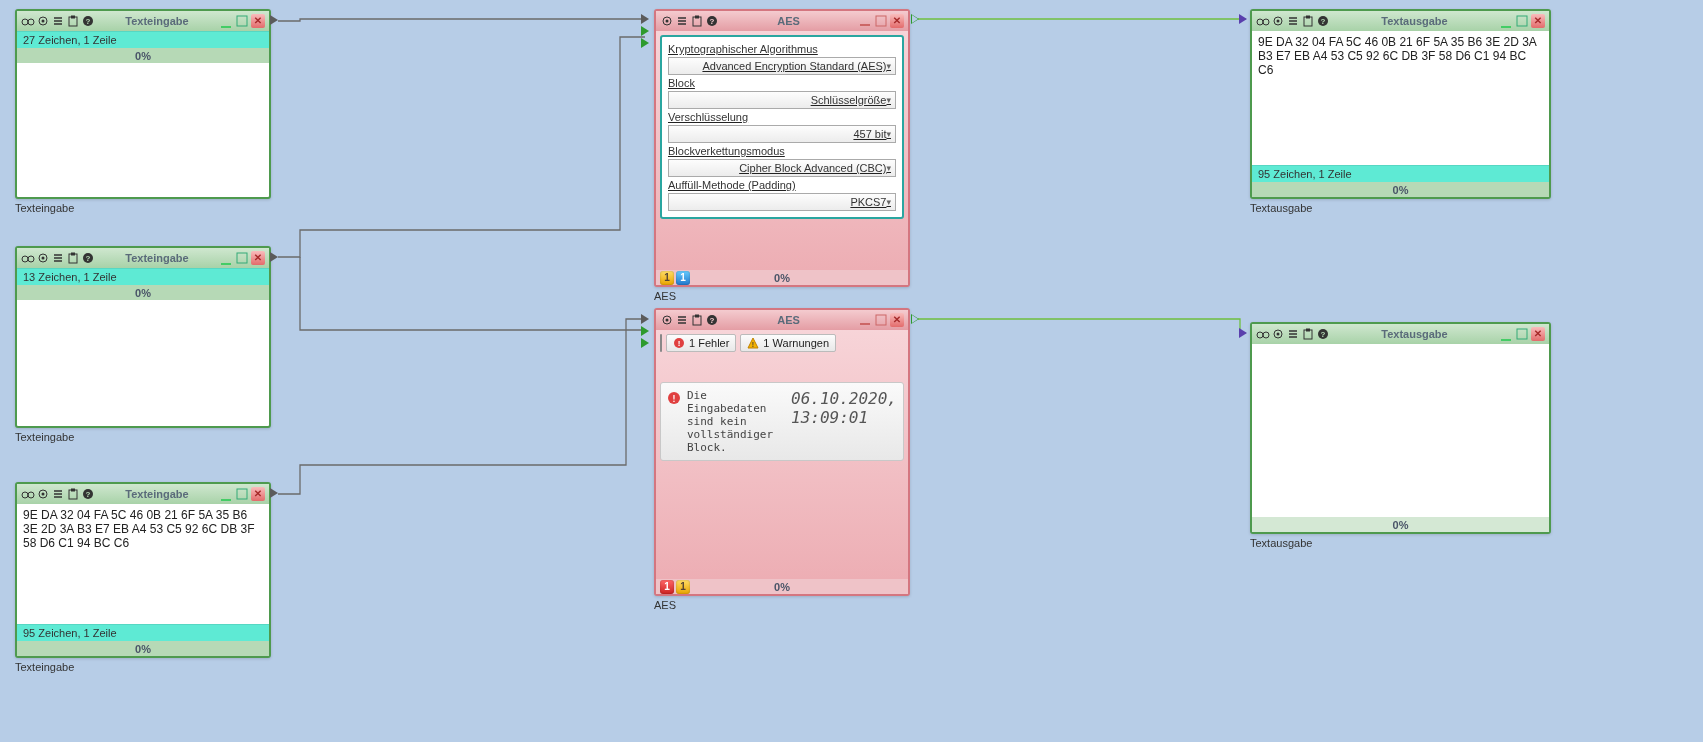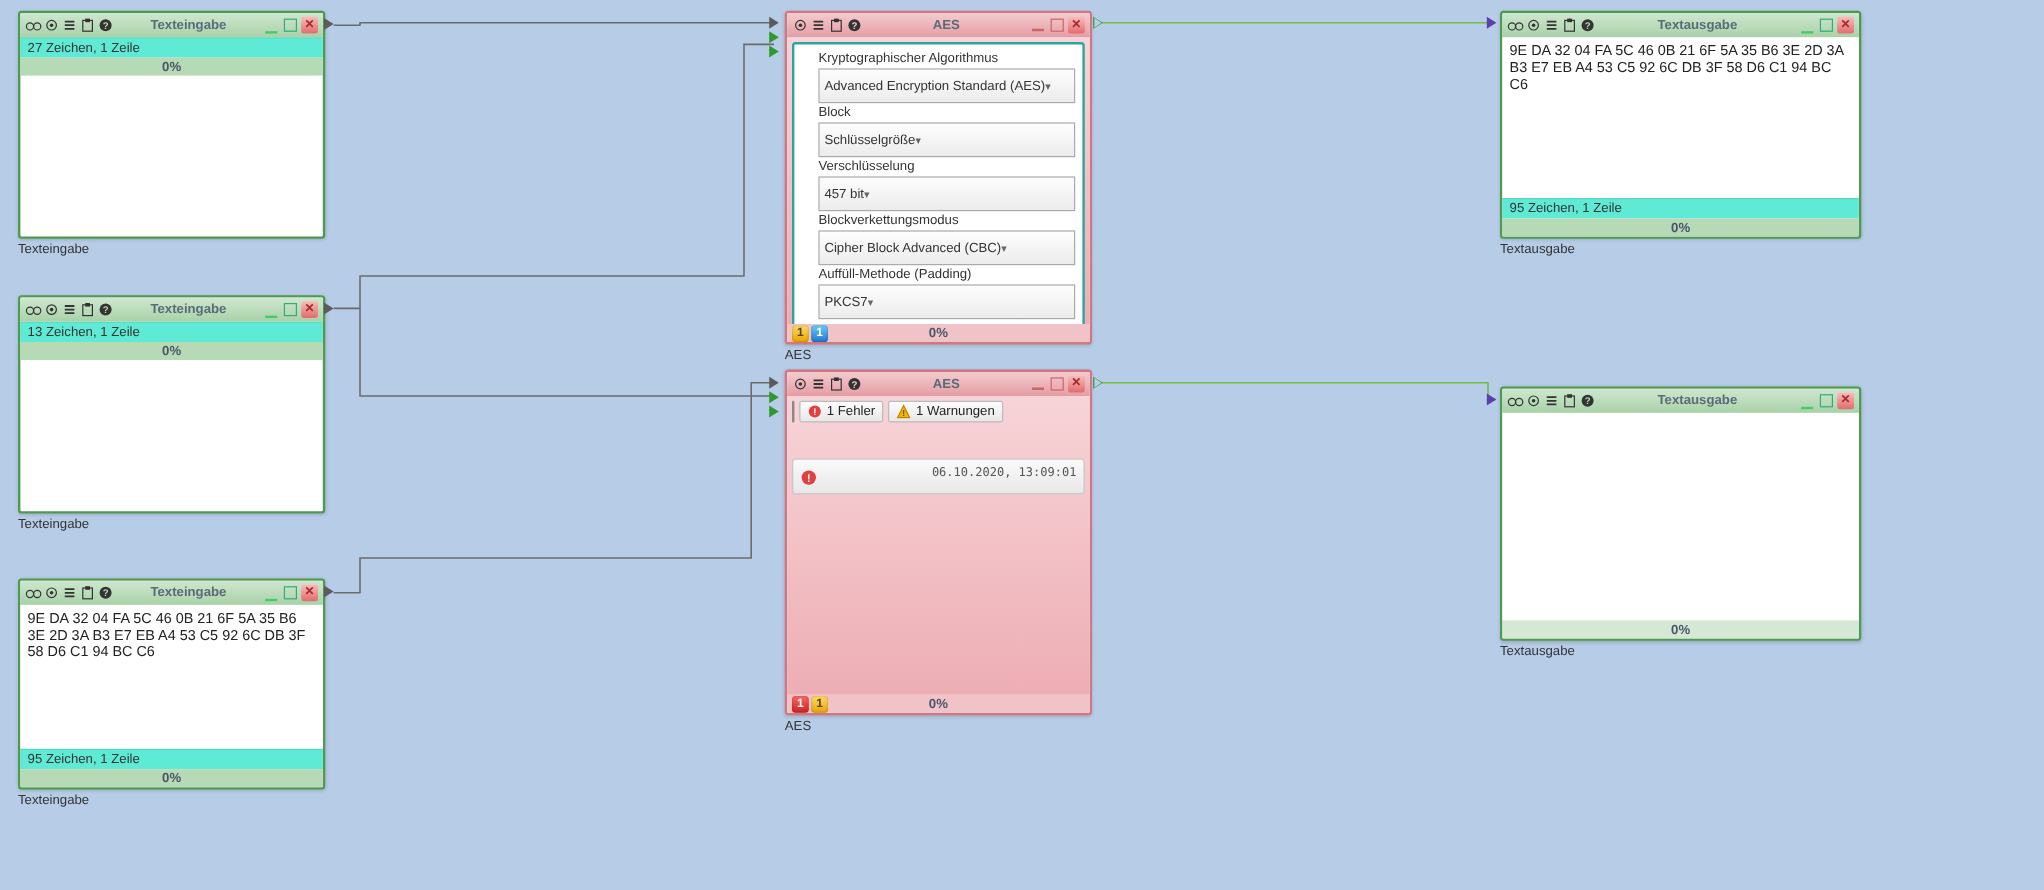--- a/index.html
+++ b/index.html
@@ -156,37 +156,38 @@
     font-size: 11px;
     color: #333;
   }
 
   
   .params {
     background: #fff;
     border: 2px solid #2AA6A0;
     border-radius: 3px;
     margin: 2px;
-    padding: 4px 6px 6px 20px;
+    padding: 4px 6px 6px 6px;
+    text-decoration: underline;
   }
   .param-label {
     font-size: 11px;
     color: #333;
     margin-top: 2px;
   }
   .param-select {
     width: 100%;
-    height: 29px;
+    height: 18px;
     border: 1px solid #aaa;
     background: linear-gradient(#fdfdfd,#ececec);
     font-size: 11px;
     color: #333;
     display: flex;
     align-items: center;
-    justify-content: flex-start;
+    justify-content: flex-end;
     padding: 0 4px;
     box-sizing: border-box;
     cursor: pointer;
     margin-top: 2px;
   }
   .param-select .caret { color:#666; font-size:9px; }
 
   .warnbox {
     background: linear-gradient(#fafafa,#e8e8e8);
     border: 1px solid #c8c8c8;
@@ -195,21 +196,22 @@
     padding: 6px 6px;
     font-size: 11px;
     display: flex;
     gap: 6px;
     font-family: "Consolas", monospace;
     color: #444;
   }
   .warnbox .timestamp {
     margin-left: auto;
     color: #555;
-    font-size: 10px;
+    font-size: 16px;
+    font-style: italic;
   }
   .toolstrip {
     display: flex;
     gap: 4px;
     margin: 4px;
   }
   .toolstrip .btn {
     display: flex;
     align-items: center;
     gap: 4px;
@@ -588,20 +590,21 @@
           </svg>
         <span>1 Warnungen</span>
       </div>
     </div>
     <div style="height:22px;"></div>
     <div class="warnbox">
       <svg width="14" height="14" style="flex-shrink:0;margin-top:2px;">
           <circle cx="7" cy="7" r="6" fill="#e04040"></circle>
           <text x="7" y="11" text-anchor="middle" fill="#fff" font-size="9" font-weight="bold">!</text>
         </svg>
+      <div style="max-width:110px;">Die Eingabedaten sind kein vollständiger Block.</div>
       <div class="timestamp">06.10.2020, 13:09:01</div>
     </div>
   </div>
   <div class="percentbar">
     <div class="footer-icons">
       <span class="badge red">1</span>
       <span class="badge yellow">1</span>
     </div>
     <span>0%</span>
   </div>

